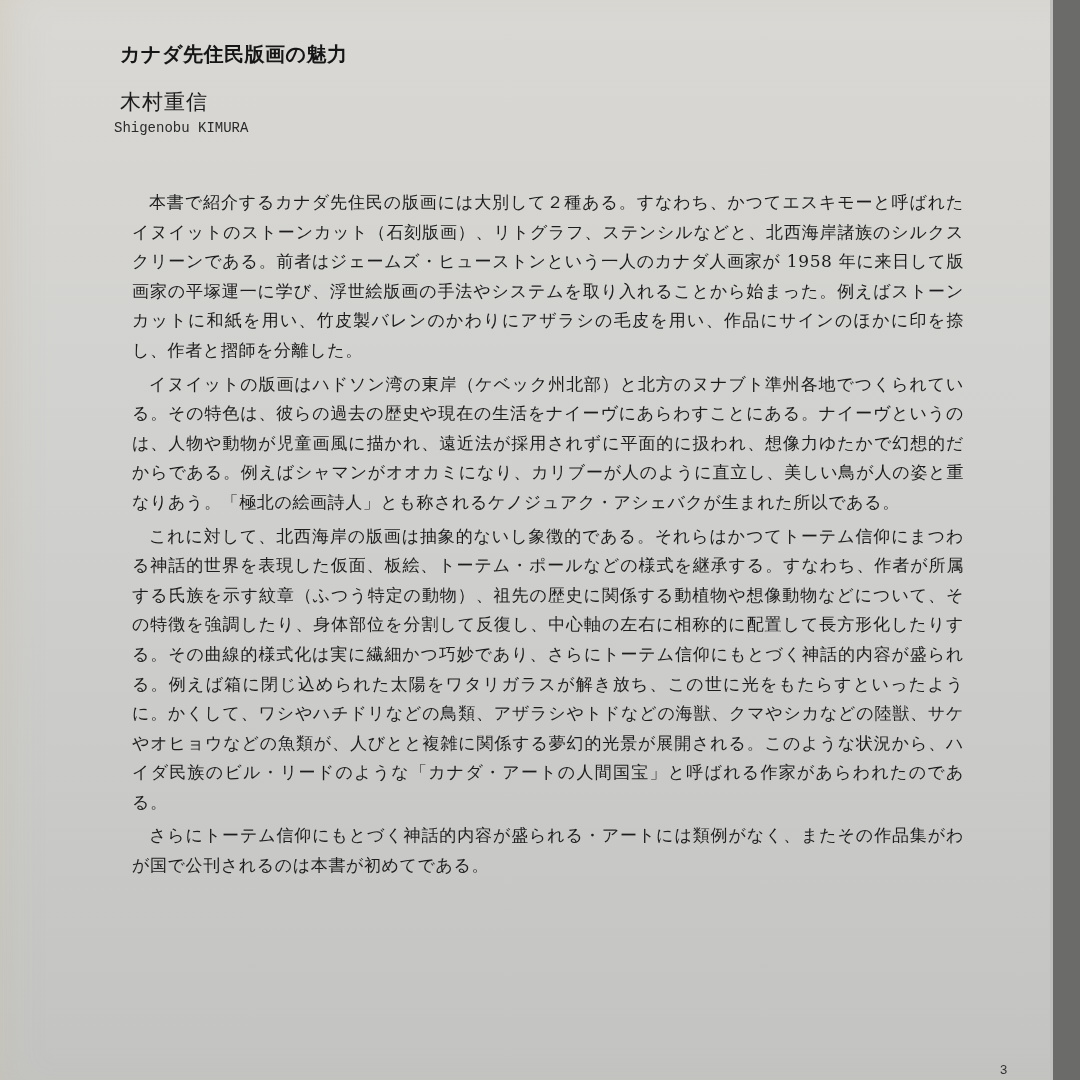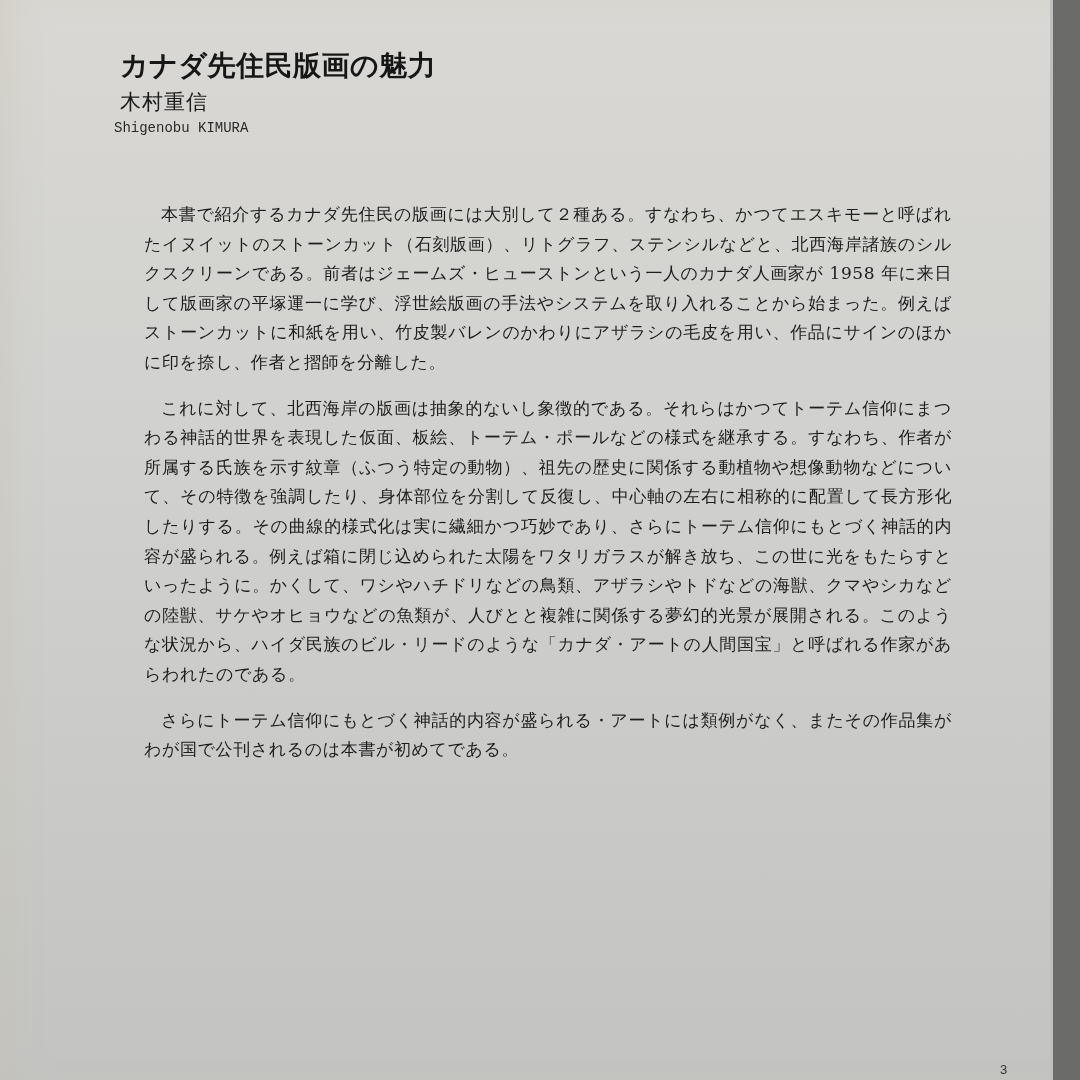--- a/index.html
+++ b/index.html
@@ -31,21 +31,21 @@
       width: 3px;
       height: 100%;
       background: #bfbfbd;
     }
     .title {
       position: absolute;
       left: 120px;
       top: 28px;
       font-family: "DejaVu Serif", serif;
       font-weight: bold;
-      font-size: 28px;
+      font-size: 20px;
       color: #161616;
       letter-spacing: 0.5px;
     }
     .author-ja {
       position: absolute;
       left: 120px;
       top: 88px;
       font-size: 21px;
       color: #1c1c1c;
       letter-spacing: 1px;
@@ -65,21 +65,21 @@
       top: 184px;
       width: 840px;
       font-family: "DejaVu Serif", serif;
       font-size: 17px;
       line-height: 29.6px;
       color: #1d1d1d;
       text-align: justify;
       letter-spacing: 0.6px;
     }
     .body-text p {
-      margin: 16px;
+      margin: 4px;
       text-indent: 1em;
     }
     .page-number {
       position: absolute;
       left: 1000px;
       top: 1062px;
       font-family: "Liberation Sans", sans-serif;
       font-size: 13px;
       color: #333;
     }
@@ -87,18 +87,19 @@
 </head>
 <body>
 
 <div class="page">
   <h1 class="title">カナダ先住民版画の魅力</h1>
   <div class="author-ja">木村重信</div>
   <div class="author-en">Shigenobu KIMURA</div>
 
   <div class="body-text">
     <p>本書で紹介するカナダ先住民の版画には大別して２種ある。すなわち、かつてエスキモーと呼ばれたイヌイットのストーンカット（石刻版画）、リトグラフ、ステンシルなどと、北西海岸諸族のシルクスクリーンである。前者はジェームズ・ヒューストンという一人のカナダ人画家が 1958 年に来日して版画家の平塚運一に学び、浮世絵版画の手法やシステムを取り入れることから始まった。例えばストーンカットに和紙を用い、竹皮製バレンのかわりにアザラシの毛皮を用い、作品にサインのほかに印を捺し、作者と摺師を分離した。</p>
+    <p>イヌイットの版画はハドソン湾の東岸（ケベック州北部）と北方のヌナブト準州各地でつくられている。その特色は、彼らの過去の歴史や現在の生活をナイーヴにあらわすことにある。ナイーヴというのは、人物や動物が児童画風に描かれ、遠近法が採用されずに平面的に扱われ、想像力ゆたかで幻想的だからである。例えばシャマンがオオカミになり、カリブーが人のように直立し、美しい鳥が人の姿と重なりあう。「極北の絵画詩人」とも称されるケノジュアク・アシェバクが生まれた所以である。</p>
     <p>これに対して、北西海岸の版画は抽象的ないし象徴的である。それらはかつてトーテム信仰にまつわる神話的世界を表現した仮面、板絵、トーテム・ポールなどの様式を継承する。すなわち、作者が所属する氏族を示す紋章（ふつう特定の動物）、祖先の歴史に関係する動植物や想像動物などについて、その特徴を強調したり、身体部位を分割して反復し、中心軸の左右に相称的に配置して長方形化したりする。その曲線的様式化は実に繊細かつ巧妙であり、さらにトーテム信仰にもとづく神話的内容が盛られる。例えば箱に閉じ込められた太陽をワタリガラスが解き放ち、この世に光をもたらすといったように。かくして、ワシやハチドリなどの鳥類、アザラシやトドなどの海獣、クマやシカなどの陸獣、サケやオヒョウなどの魚類が、人びとと複雑に関係する夢幻的光景が展開される。このような状況から、ハイダ民族のビル・リードのような「カナダ・アートの人間国宝」と呼ばれる作家があらわれたのである。</p>
     <p>さらにトーテム信仰にもとづく神話的内容が盛られる・アートには類例がなく、またその作品集がわが国で公刊されるのは本書が初めてである。</p>
   </div>
 
   <div class="page-number">3</div>
 </div>
 
 </body></html>

